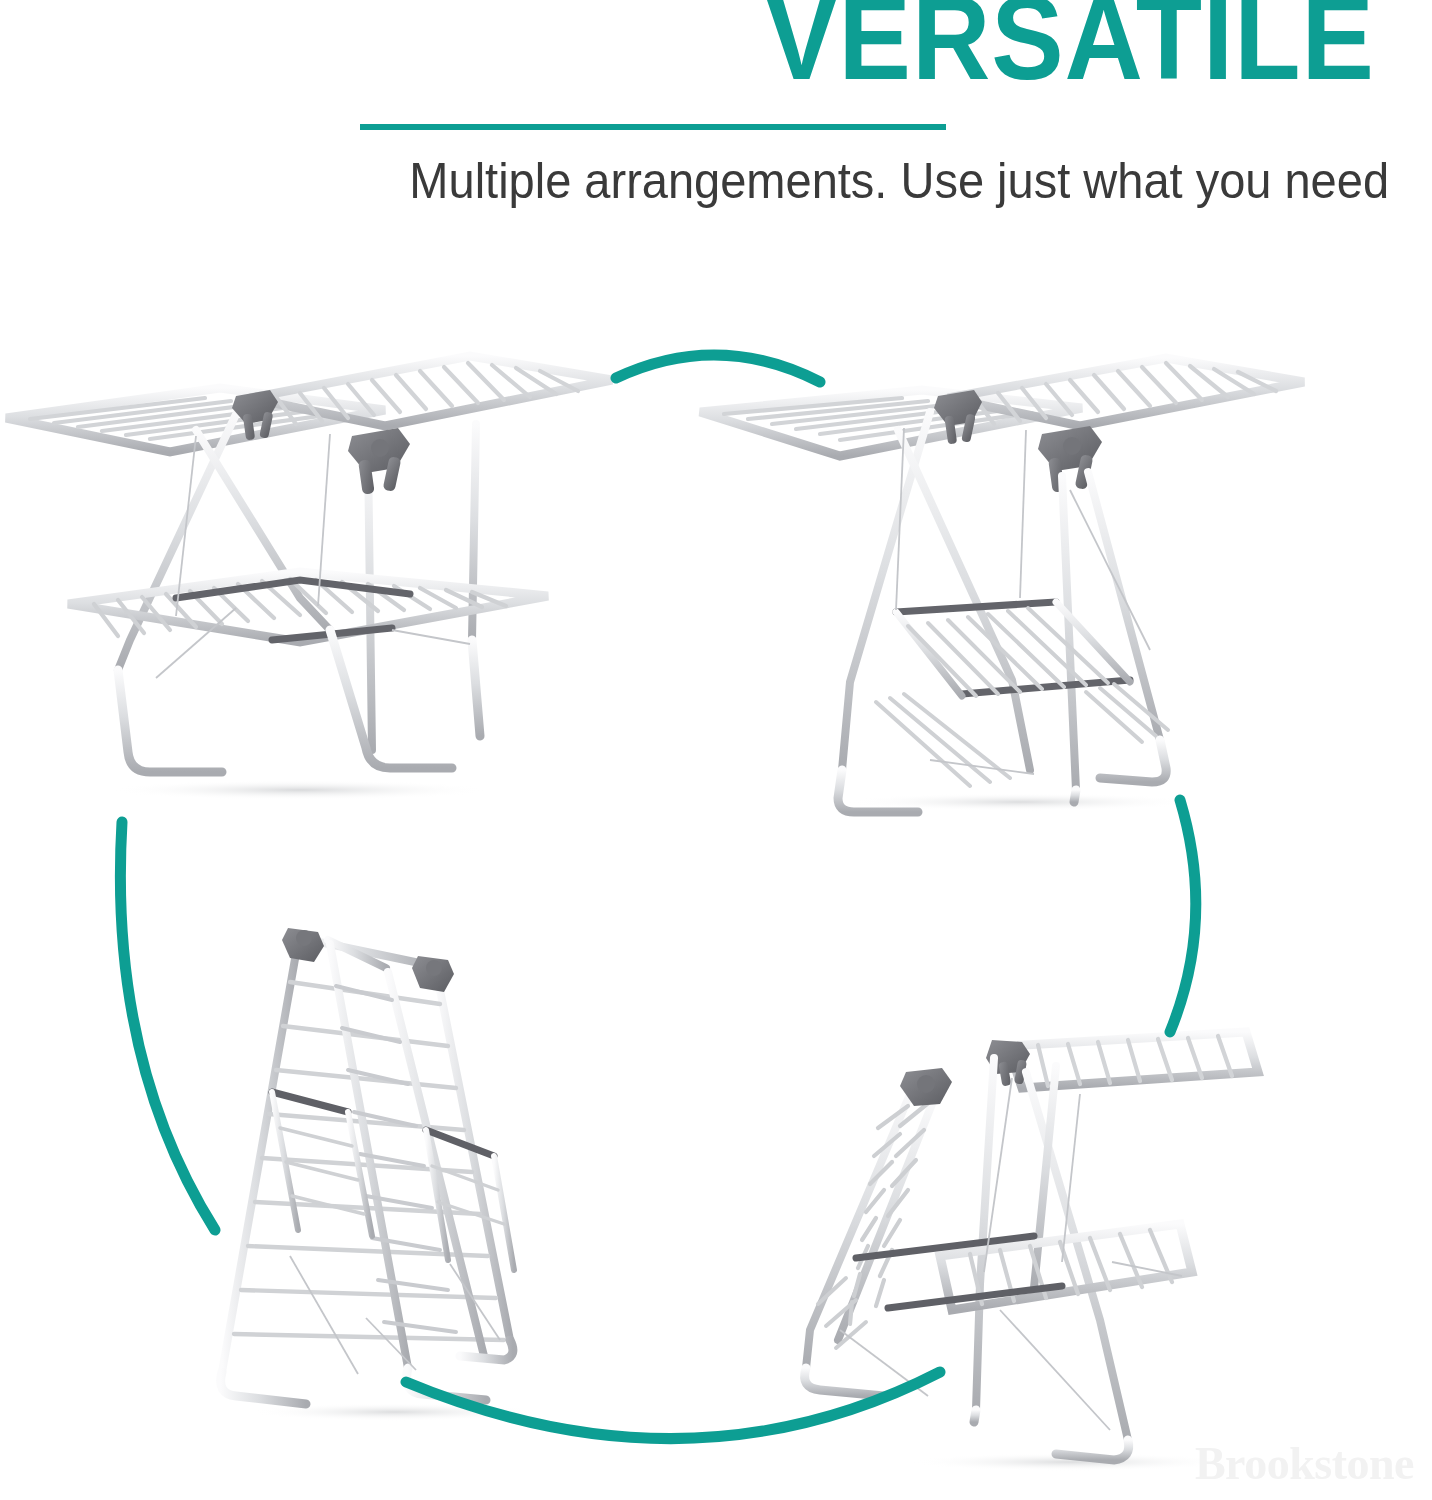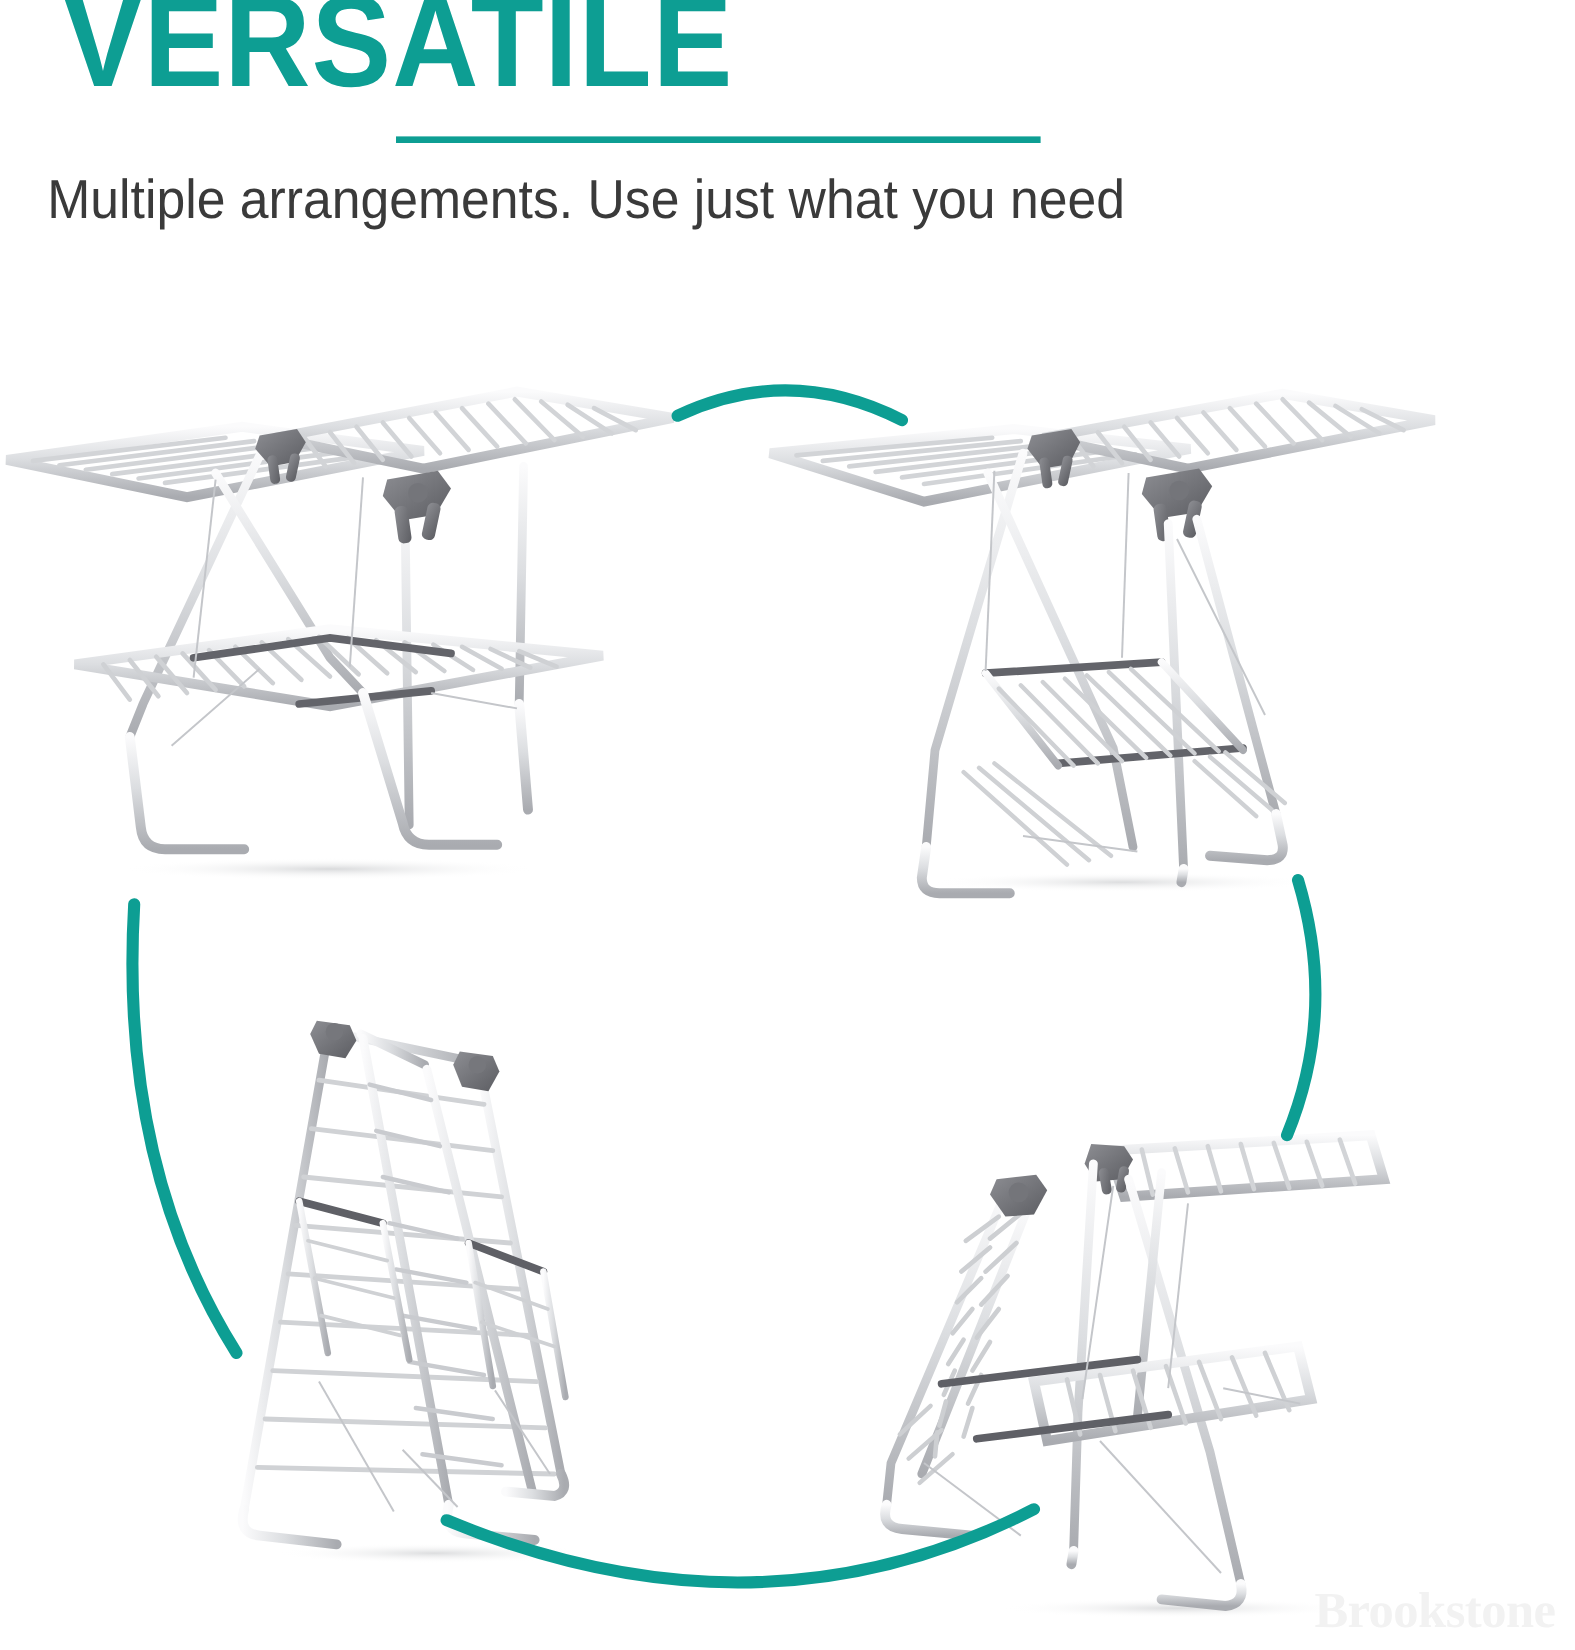--- a/index.html
+++ b/index.html
@@ -16,21 +16,21 @@
     -webkit-font-smoothing: antialiased;
   }
 
   
   #header {
     position: absolute;
     left: 0;
     top: 0;
     width: 1194px;
     height: 240px;
-    text-align: left;
+    text-align: right;
   }
   #headline {
     position: absolute;
     left: 0;
     top: -22px;
     width: 1432px;
     color: #0d9e93;
     font-family: "Liberation Sans Narrow", "Liberation Sans", sans-serif;
     font-size: 118px;
     font-weight: 700;

